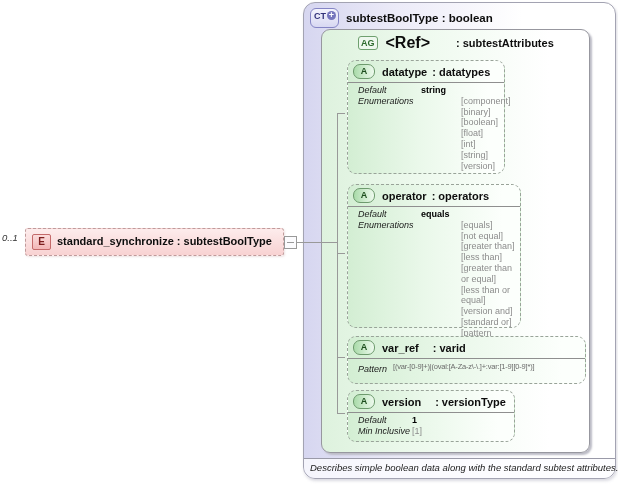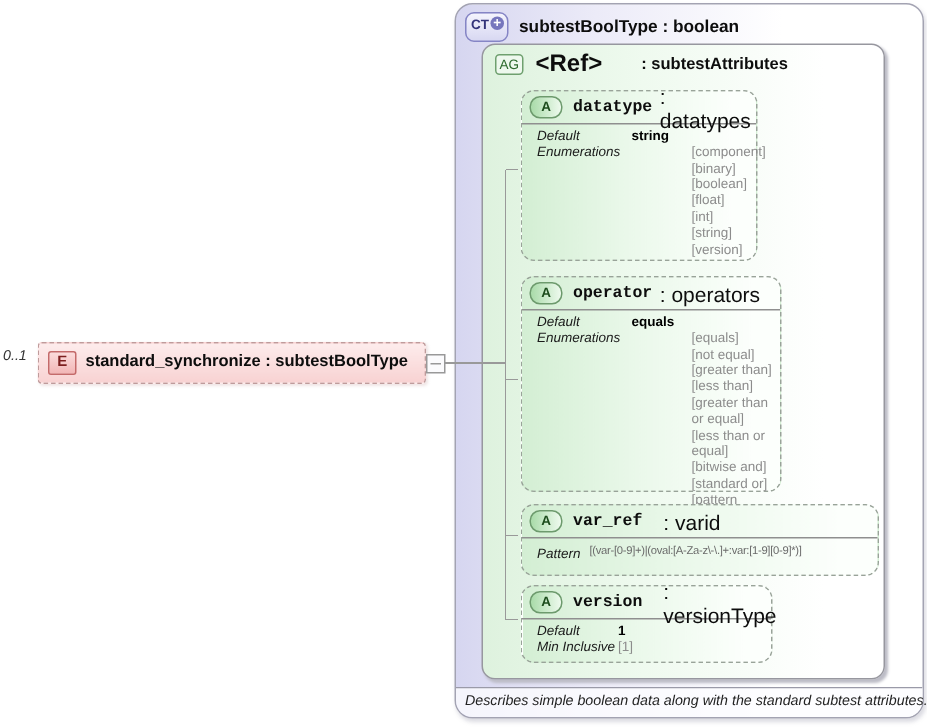--- a/index.html
+++ b/index.html
@@ -36,21 +36,21 @@
   
   .ag-box{
     position:absolute;left:17px;top:26px;width:267px;height:422px;
     border:1px solid #97979f;border-radius:9px;
     background:linear-gradient(90deg,#def2de 0%,#effaef 40%,#ffffff 85%);
     box-shadow:2px 2px 2px #bcbcc6;
   }
   .ag-header{position:absolute;left:8px;top:4px;display:flex;align-items:center;}
   .ag-badge{
     height:12px;padding:0 2px;border:1px solid #6fa06f;border-radius:3px;
-    background:#eef8ee;font-size:9px;font-weight:normal;color:#2e6b2e;line-height:12px;
+    background:#eef8ee;font-size:9px;font-weight:bold;color:#2e6b2e;line-height:12px;margin-left:28px;
   }
   .ag-name{margin-left:8px;font-size:16px;font-weight:bold;color:#0d0d0d;}
   .ag-type{margin-left:26px;font-size:11px;font-weight:bold;color:#0d0d0d;}
   
   .attr{
     position:absolute;border:1px dashed #99a399;border-radius:9px;
     background:linear-gradient(90deg,#d3eed3 0%,#eaf8ea 45%,#fcfffc 90%);
   }
   .attr-datatype{left:25px;top:30px;width:156px;height:112px;}
   .attr-operator{left:25px;top:154px;width:172px;height:142px;}
@@ -59,22 +59,22 @@
   .attr-header{
     height:21px;display:flex;align-items:center;padding-left:5px;
     border-bottom:1px solid #8f8f8f;
   }
   .a-badge{
     width:20px;height:13px;border:1px solid #6d9a6d;border-radius:7px;
     background:linear-gradient(90deg,#a9dba9,#eefaee);
     font-size:9px;font-weight:bold;color:#1d4d1d;text-align:center;line-height:13px;
     flex:0 0 auto;
   }
-  .attr-name{margin-left:7px;font-size:11px;font-weight:bold;color:#0d0d0d;font-family:Liberation Mono, monospace;}
-  .attr-type{margin-left:5px;font-size:14px;font-weight:normal;color:#0d0d0d;}
+  .attr-name{margin-left:7px;font-size:11px;font-weight:bold;color:#0d0d0d;}
+  .attr-type{margin-left:5px;font-size:11px;font-weight:bold;color:#0d0d0d;}
   .attr-type.gap{margin-left:14px;}
   .attr-body{position:relative;padding-top:2px;font-size:9px;line-height:10.8px;}
   .facet-label{
     position:absolute;left:10px;font-style:italic;color:#1a1a1a;font-size:9px;
     white-space:nowrap;
   }
   .facet-vals{display:block;}
   .col73{margin-left:73px;}
   .col64{margin-left:64px;}
   .bold-val{font-weight:bold;color:#000;}
@@ -175,21 +175,21 @@
           <span class="facet-label">Default</span>
           <span class="facet-vals col73 bold-val">equals</span>
           <span class="facet-label" style="top:12.8px">Enumerations</span>
           <div class="facet-vals col73">
               <div class="enum-line">[equals]</div>
               <div class="enum-line">[not equal]</div>
               <div class="enum-line">[greater than]</div>
               <div class="enum-line">[less than]</div>
               <div class="enum-line">[greater than or equal]</div>
               <div class="enum-line">[less than or equal]</div>
-              <div class="enum-line">[bitwise and]</div>
+              <div class="enum-line">[version and]</div>
               <div class="enum-line">[standard or]</div>
               <div class="enum-line">[pattern match]</div>
             </div>
         </div>
       </div>
 
       <div class="attr attr-varref">
         <div class="attr-header">
           <span class="a-badge">A</span>
           <span class="attr-name">var_ref</span>

